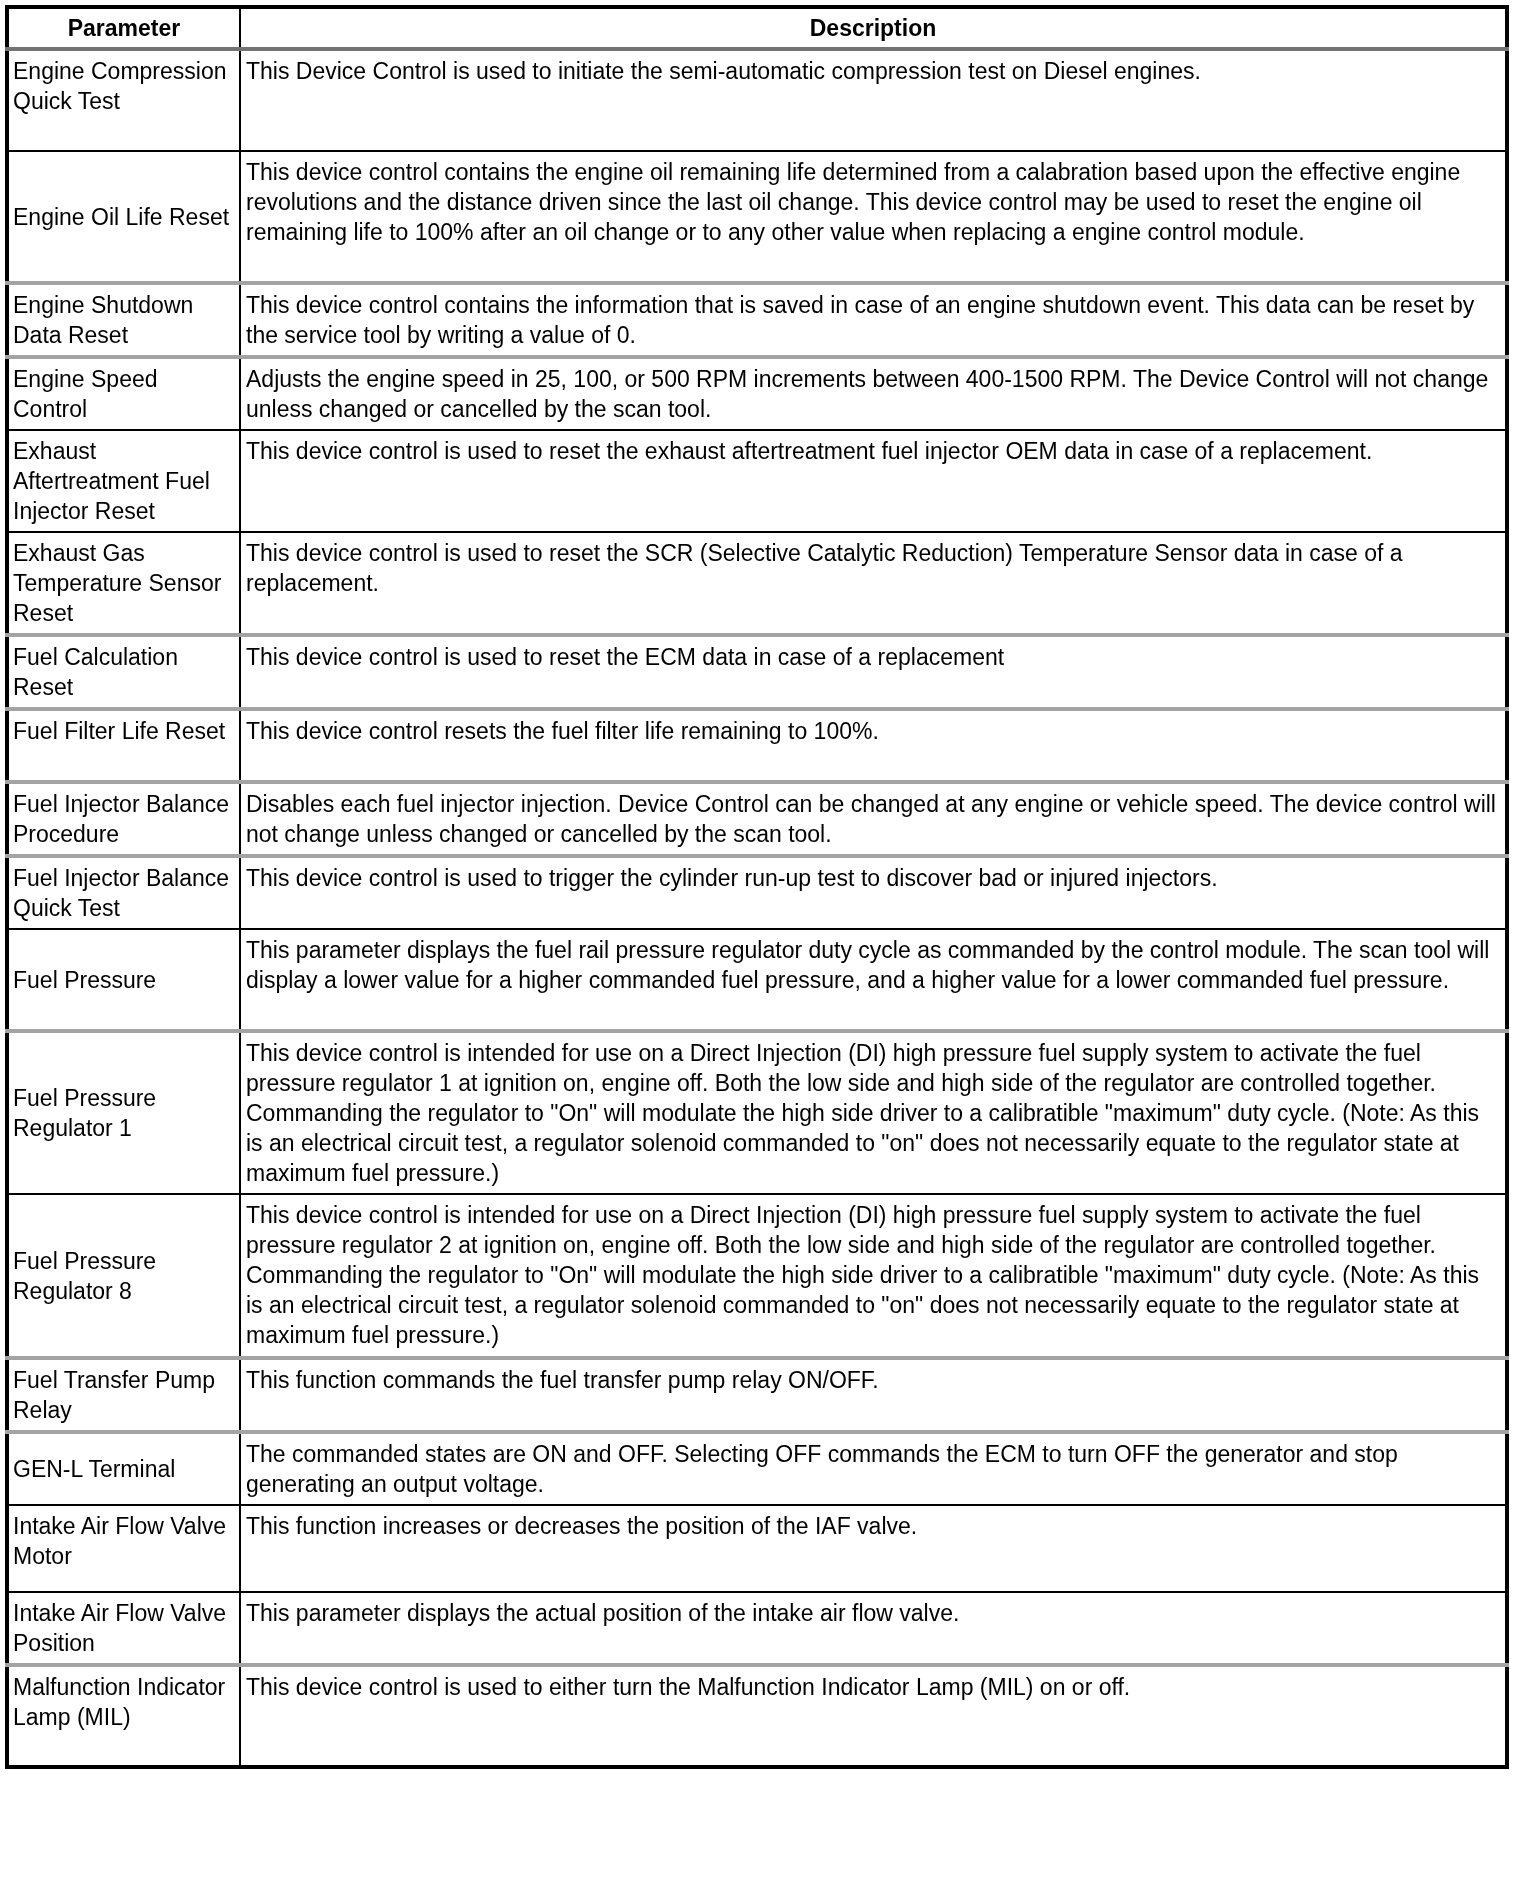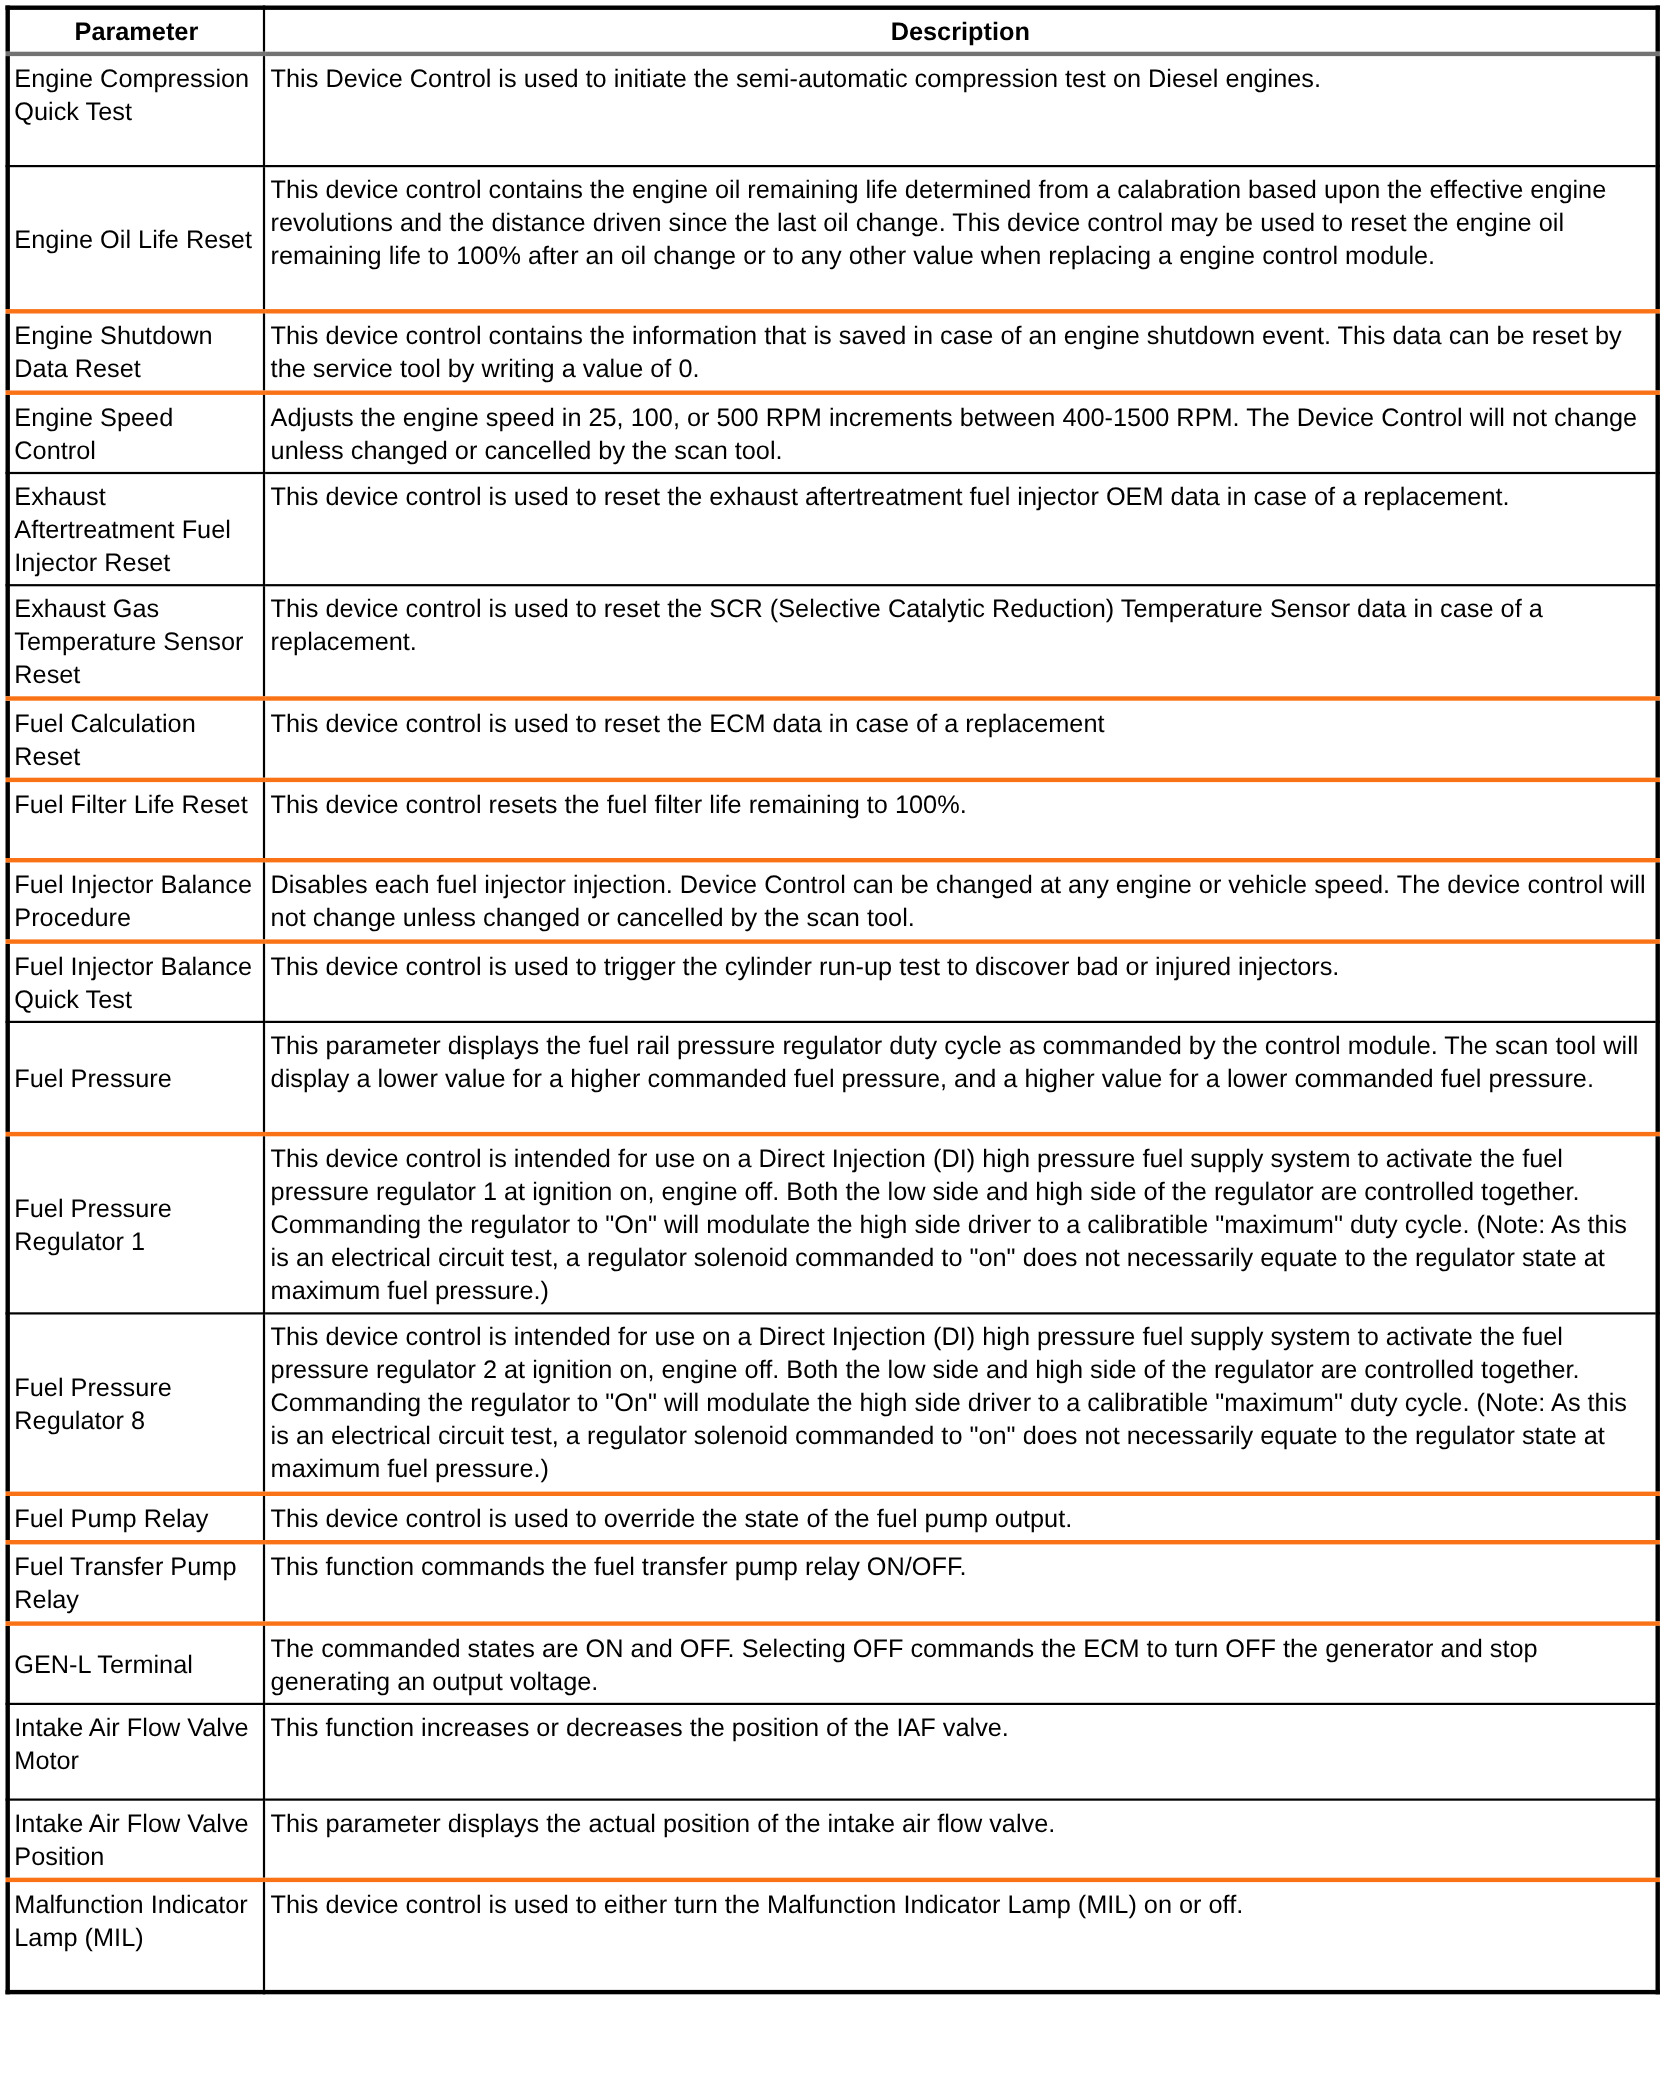--- a/index.html
+++ b/index.html
@@ -42,21 +42,21 @@
       border-bottom: 4px solid #737373;
     }
     .doc-table td.param {
       vertical-align: middle;
       padding-left: 4px;
     }
     .doc-table td.param.top {
       vertical-align: top;
     }
     .doc-table tr.thick-top td {
-      border-top: 4px solid #f97316;
+      border-top: 4px solid #a3a3a3;
     }
     col.c1 { width: 233px; }
     col.c2 { width: auto; }
   </style>
 </head>
 <body>
 
 <table class="doc-table">
   <colgroup>
     <col class="c1">
@@ -114,24 +114,20 @@
       <td>This parameter displays the fuel rail pressure regulator duty cycle as commanded by the control module. The scan tool will display a lower value for a higher commanded fuel pressure, and a higher value for a lower commanded fuel pressure.</td>
     </tr>
     <tr class="thick-top" style="height:163px">
       <td class="param">Fuel Pressure Regulator 1</td>
       <td>This device control is intended for use on a Direct Injection (DI) high pressure fuel supply system to activate the fuel pressure regulator 1 at ignition on, engine off. Both the low side and high side of the regulator are controlled together. Commanding the regulator to "On" will modulate the high side driver to a calibratible "maximum" duty cycle. (Note: As this is an electrical circuit test, a regulator solenoid commanded to "on" does not necessarily equate to the regulator state at maximum fuel pressure.)</td>
     </tr>
     <tr style="height:164px">
       <td class="param">Fuel Pressure Regulator 8</td>
       <td>This device control is intended for use on a Direct Injection (DI) high pressure fuel supply system to activate the fuel pressure regulator 2 at ignition on, engine off. Both the low side and high side of the regulator are controlled together. Commanding the regulator to "On" will modulate the high side driver to a calibratible "maximum" duty cycle. (Note: As this is an electrical circuit test, a regulator solenoid commanded to "on" does not necessarily equate to the regulator state at maximum fuel pressure.)</td>
     </tr>
-    <tr class="thick-top" style="height:42px">
-      <td class="param">Fuel Pump Relay</td>
-      <td>This device control is used to override the state of the fuel pump output.</td>
-    </tr>
     <tr class="thick-top" style="height:72px">
       <td class="param top">Fuel Transfer Pump Relay</td>
       <td>This function commands the fuel transfer pump relay ON/OFF.</td>
     </tr>
     <tr class="thick-top" style="height:73px">
       <td class="param">GEN-L Terminal</td>
       <td>The commanded states are ON and OFF. Selecting OFF commands the ECM to turn OFF the generator and stop generating an output voltage.</td>
     </tr>
     <tr style="height:87px">
       <td class="param top">Intake Air Flow Valve Motor</td>

